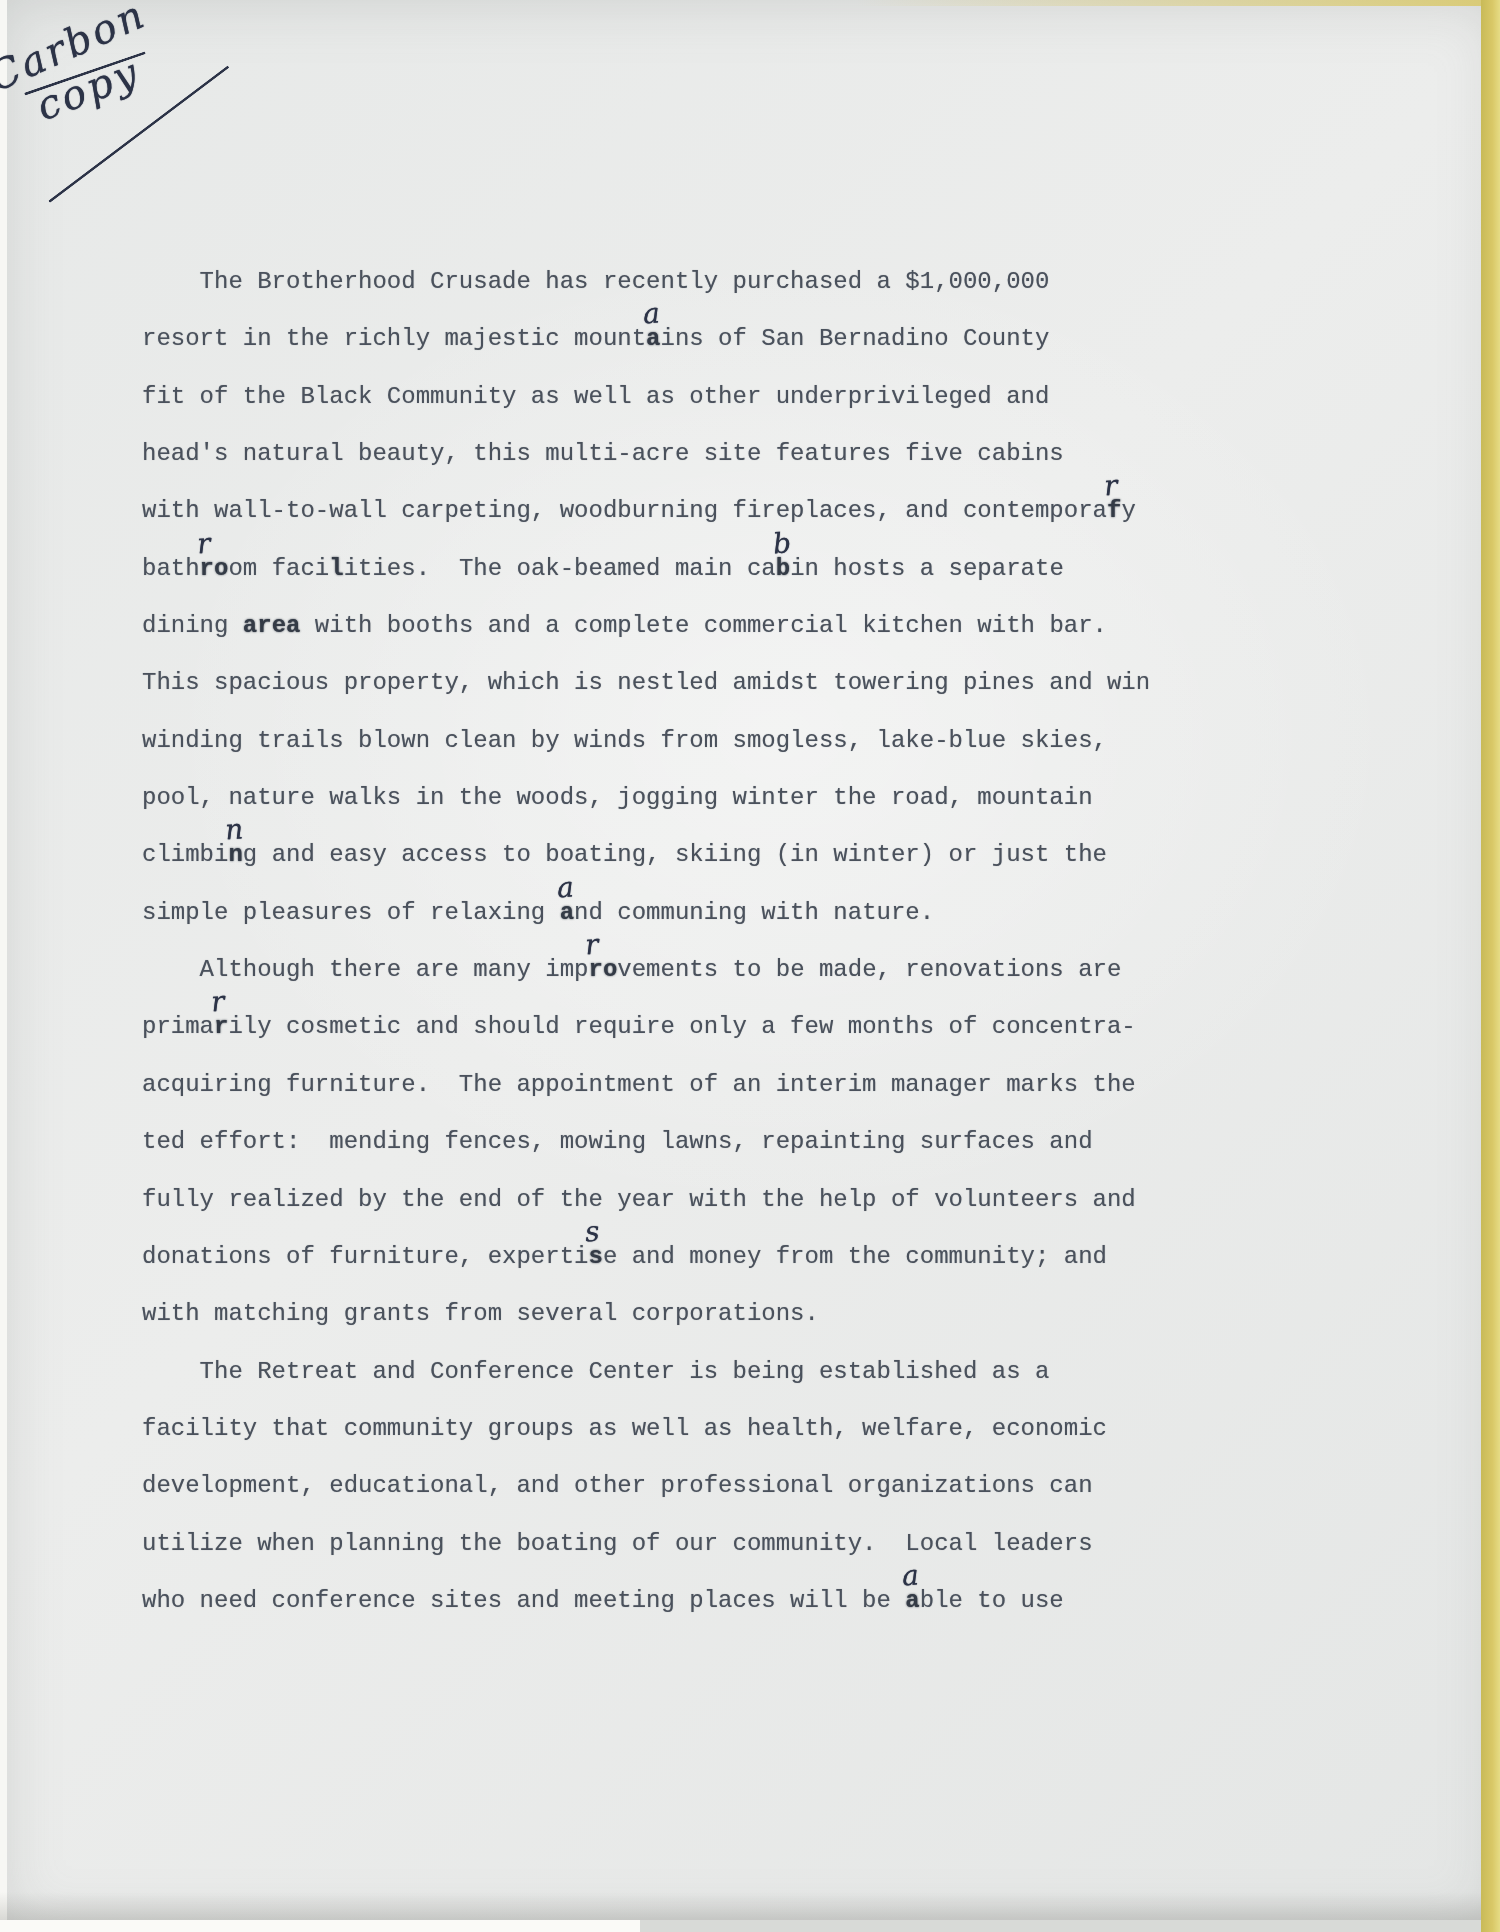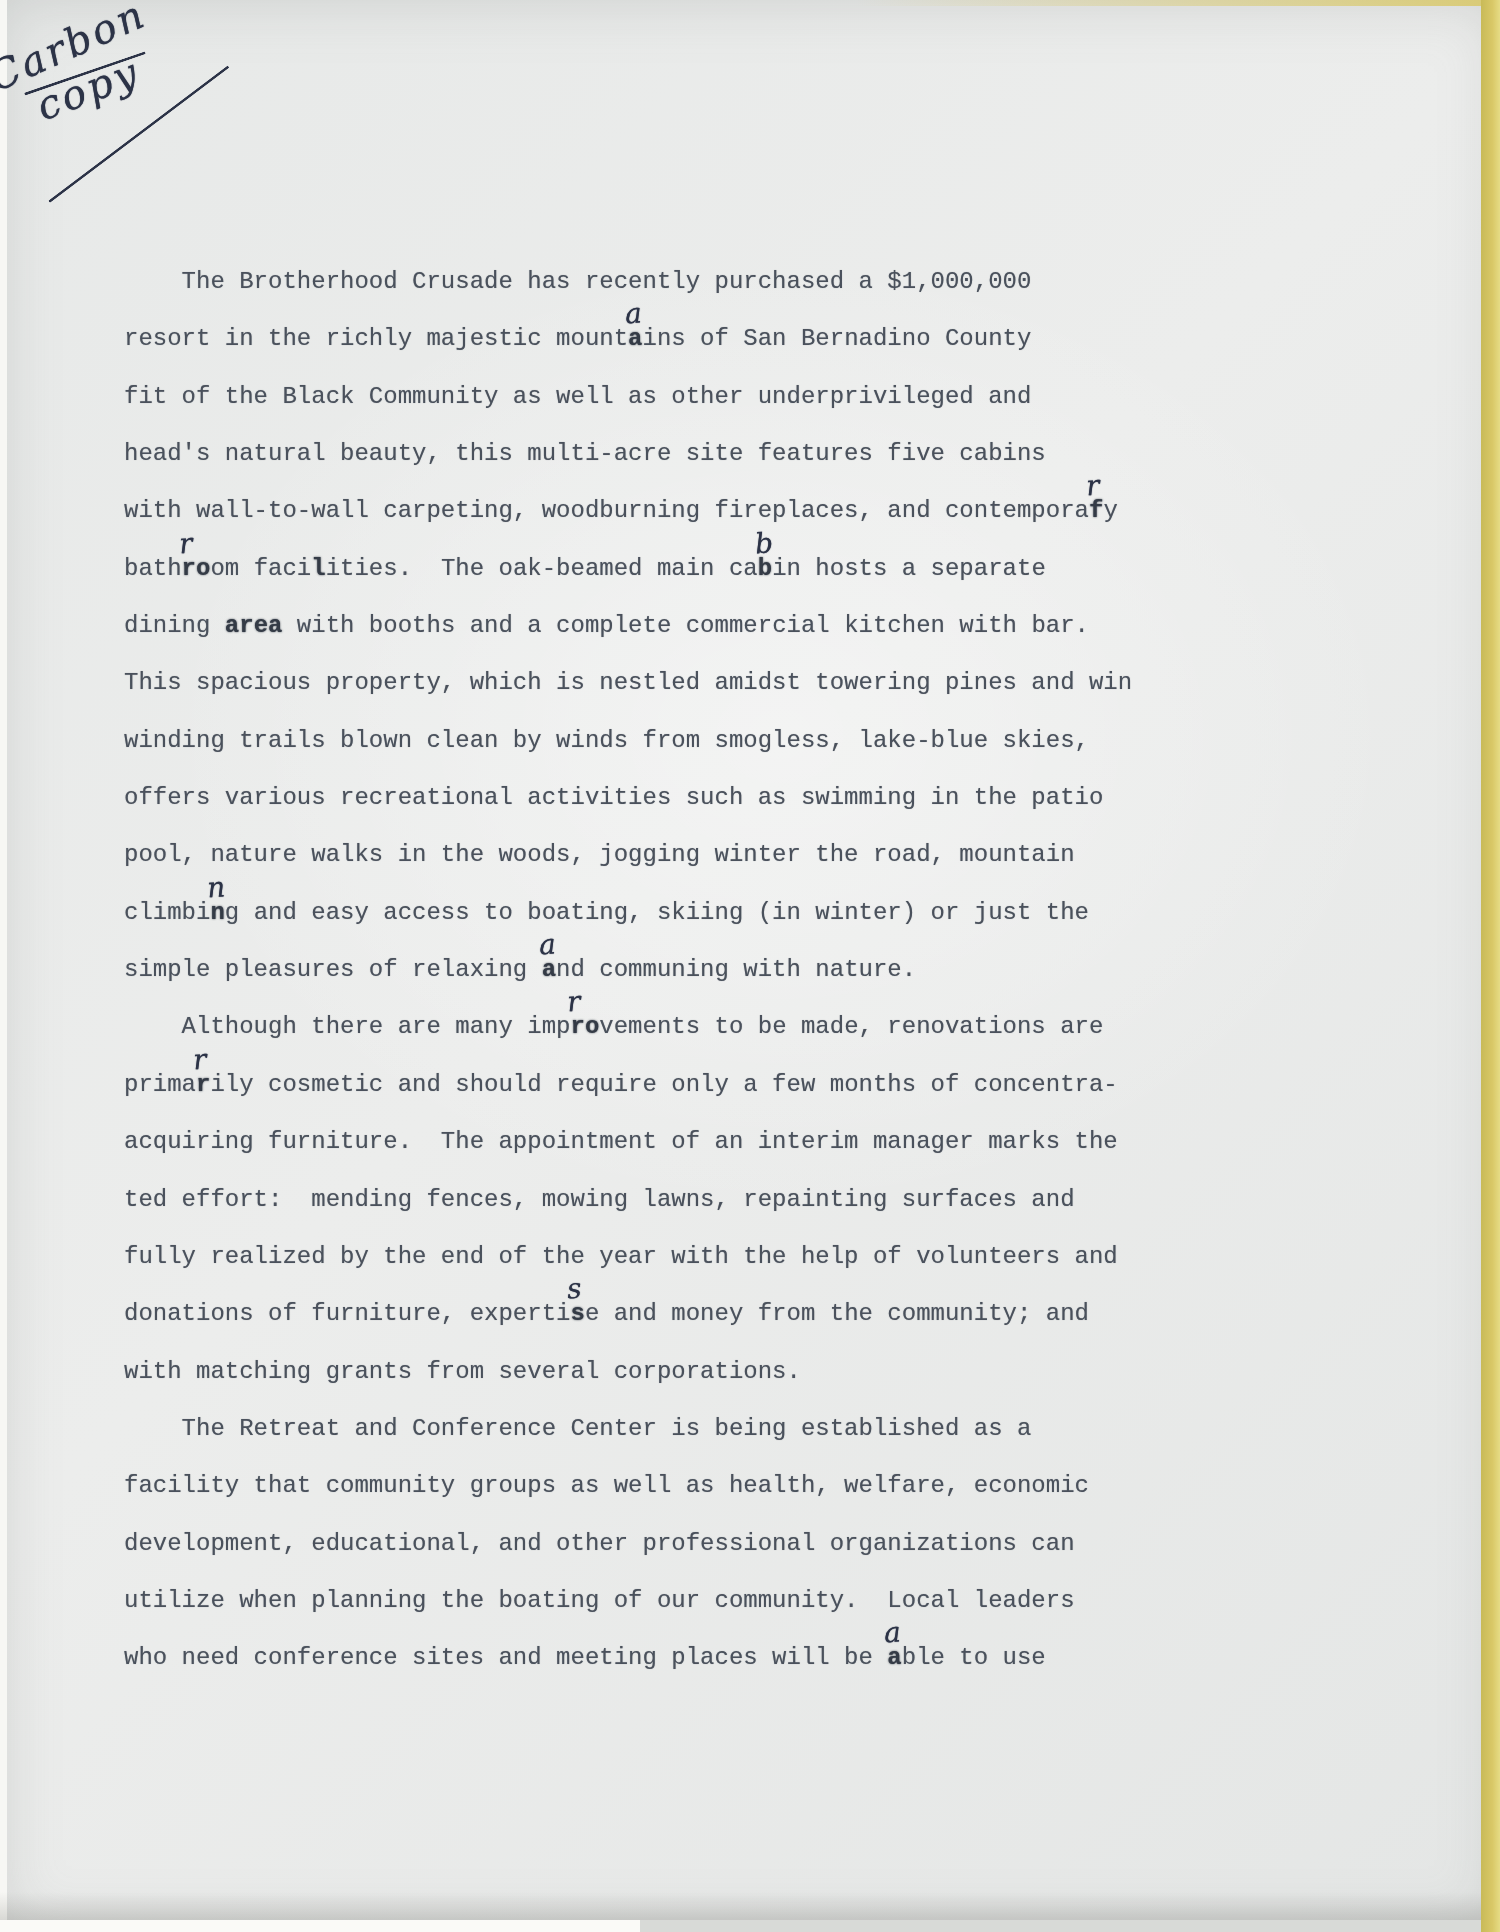--- a/index.html
+++ b/index.html
@@ -36,21 +36,21 @@
   .cc-underline{position:absolute;left:26px;top:56px;width:128px;
     border-top:3px solid var(--hand);transform:rotate(2deg);border-radius:2px;}
   .cc-flourish{position:absolute;left:6px;top:132px;width:225px;
     border-top:3px solid var(--hand);transform:rotate(-16deg);border-radius:2px;}
 
   
   .title{position:absolute;left:360px;top:180px;color:var(--ink-dark);
     font-size:24px;white-space:pre;}
   .title-text{border-bottom:3px solid #363c45;padding-bottom:4px;
     text-shadow:0 0 1px rgba(60,67,78,.55);letter-spacing:.4px;}
-  .typed-body{position:absolute;left:124px;top:268px;color:var(--ink);font-size:24px;}
+  .typed-body{position:absolute;left:142px;top:268px;color:var(--ink);font-size:24px;}
   .tline{height:57.35px;white-space:pre;text-shadow:0 0 1px rgba(74,81,92,.45);}
   .rel{position:relative;display:inline-block;}
   .smudge{font-weight:bold;color:#343b46;text-shadow:0 0 2px rgba(52,59,70,.9);}
   .hand{position:absolute;left:-3px;top:-28px;
     font-family:"DejaVu Serif","Liberation Serif",serif;font-style:italic;
     font-size:28px;font-weight:normal;color:var(--hand);
     text-shadow:0 0 1px var(--hand);transform:rotate(-4deg);white-space:nowrap;}
 </style>
 </head>
 <body>
@@ -71,21 +71,20 @@
   <div class="typed-body">
       <div class="tline">    The Brotherhood Crusade has recently purchased a $1,000,000</div>
       <div class="tline">resort in the richly majestic mount<span class="rel smudge">a<span class="hand">a</span></span>ins of San Bernadino County</div>
       <div class="tline">fit of the Black Community as well as other underprivileged and</div>
       <div class="tline">head's natural beauty, this multi-acre site features five cabins</div>
       <div class="tline">with wall-to-wall carpeting, woodburning fireplaces, and contempora<span class="rel smudge">f<span class="hand">r</span></span>y</div>
       <div class="tline">bath<span class="rel smudge">r<span class="hand">r</span></span><span class="rel smudge">o</span>om faci<span class="rel smudge">l</span>ities.  The oak-beamed main ca<span class="rel smudge">b<span class="hand">b</span></span>in hosts a separate</div>
       <div class="tline">dining <span class="rel smudge">a</span><span class="rel smudge">r</span><span class="rel smudge">e</span><span class="rel smudge">a</span> with booths and a complete commercial kitchen with bar.</div>
       <div class="tline">This spacious property, which is nestled amidst towering pines and win</div>
       <div class="tline">winding trails blown clean by winds from smogless, lake-blue skies,</div>
-      <div class="tline">offers various recreational activities such as swimming in the patio</div>
       <div class="tline">pool, nature walks in the woods, jogging winter the road, mountain</div>
       <div class="tline">climbi<span class="rel smudge">n<span class="hand">n</span></span>g and easy access to boating, skiing (in winter) or just the</div>
       <div class="tline">simple pleasures of relaxing <span class="rel smudge">a<span class="hand">a</span></span>nd communing with nature.</div>
       <div class="tline">    Although there are many imp<span class="rel smudge">r<span class="hand">r</span></span><span class="rel smudge">o</span>vements to be made, renovations are</div>
       <div class="tline">prima<span class="rel smudge">r<span class="hand">r</span></span>ily cosmetic and should require only a few months of concentra-</div>
       <div class="tline">acquiring furniture.  The appointment of an interim manager marks the</div>
       <div class="tline">ted effort:  mending fences, mowing lawns, repainting surfaces and</div>
       <div class="tline">fully realized by the end of the year with the help of volunteers and</div>
       <div class="tline">donations of furniture, experti<span class="rel smudge">s<span class="hand">s</span></span>e and money from the community; and</div>
       <div class="tline">with matching grants from several corporations.</div>

